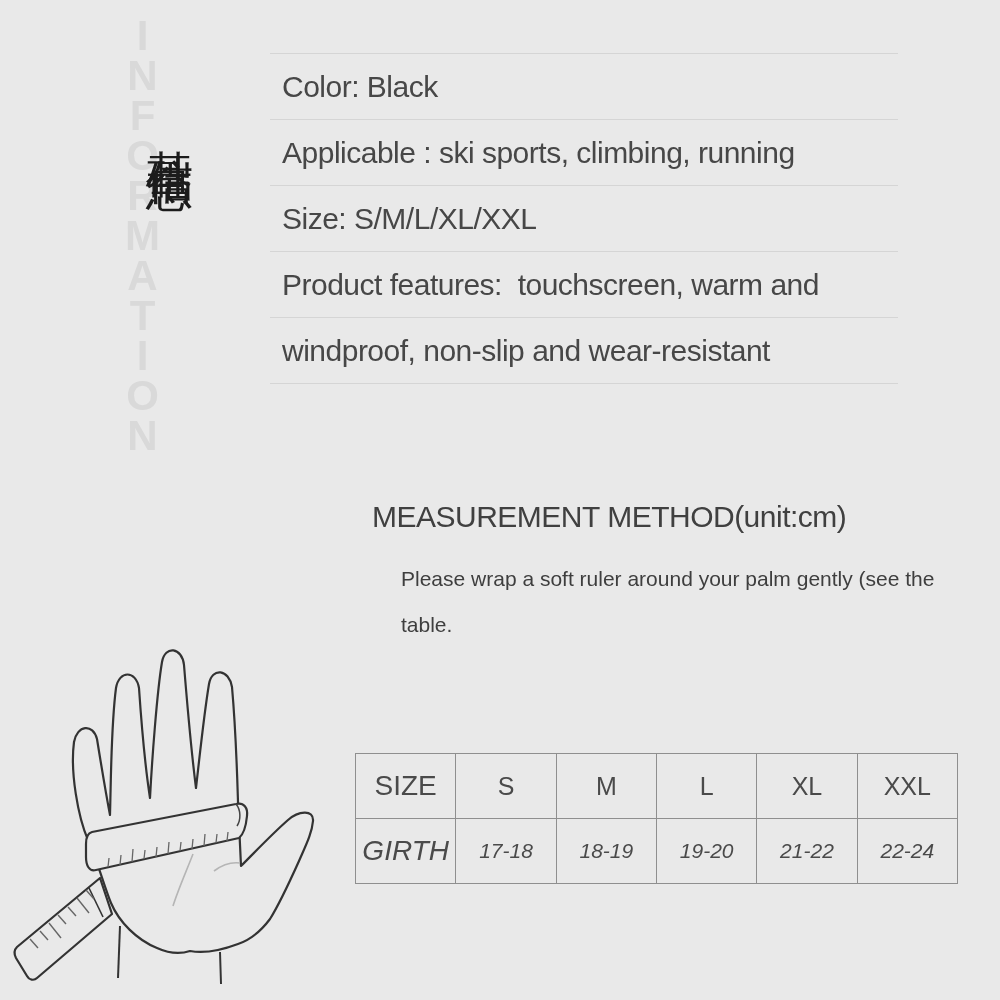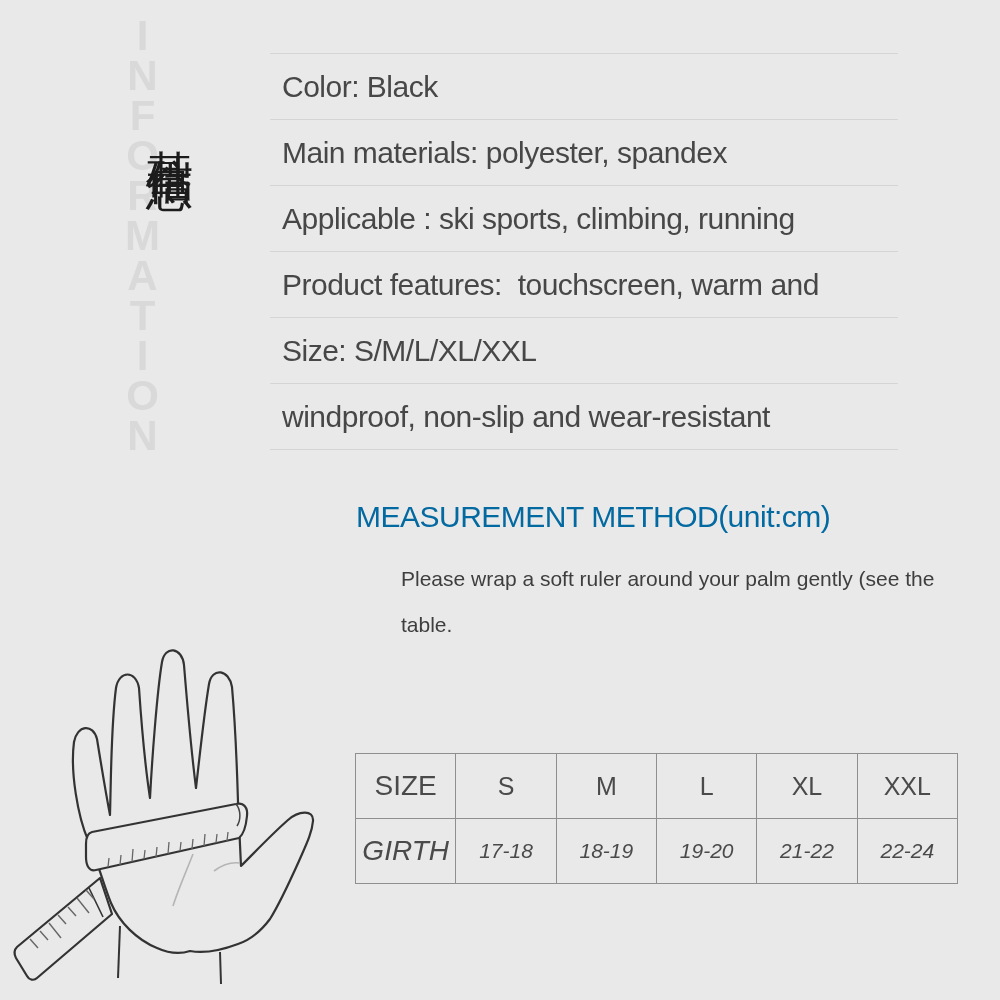--- a/index.html
+++ b/index.html
@@ -39,22 +39,22 @@
     display: flex; align-items: center;
     padding-left: 12px;
     border-bottom: 1px solid #d5d5d5;
     font-size: 30px; color: #474747;
     white-space: pre;
     letter-spacing: -0.5px;
   }
 
   
   .measure-heading {
-    position: absolute; left: 356px; top: 500px;
-    font-size: 30px; color: #0369a1; letter-spacing: -0.5px;
+    position: absolute; left: 372px; top: 500px;
+    font-size: 30px; color: #404040; letter-spacing: -0.5px;
   }
   .measure-paragraph {
     position: absolute; left: 357px; top: 556px; width: 630px; margin-left: 44px;
   }
   .measure-line {
     height: 46px; display: flex; align-items: center;
     font-size: 21px; color: #3e3e3e;
   }
 
   
@@ -84,24 +84,23 @@
   }
 </style>
 </head>
 <body>
 
 <div class="wm-en">INFORMATION</div>
 <div class="wm-zh">基础信息</div>
 
 <div class="info-list">
   <div class="info-row">Color: Black</div>
-  <div class="info-row">Main materials: polyester, spandex</div>
   <div class="info-row">Applicable : ski sports, climbing, running</div>
+  <div class="info-row">Size: S/M/L/XL/XXL</div>
   <div class="info-row">Product features:  touchscreen, warm and</div>
-  <div class="info-row">Size: S/M/L/XL/XXL</div>
   <div class="info-row">windproof, non-slip and wear-resistant</div>
 </div>
 
 <div class="measure-heading">MEASUREMENT METHOD(unit:cm)</div>
 <div class="measure-paragraph">
   <div class="measure-line">Please wrap a soft ruler around your palm gently (see the</div>
   <div class="measure-line">table.</div>
 </div>
 
 <table class="size-table">

